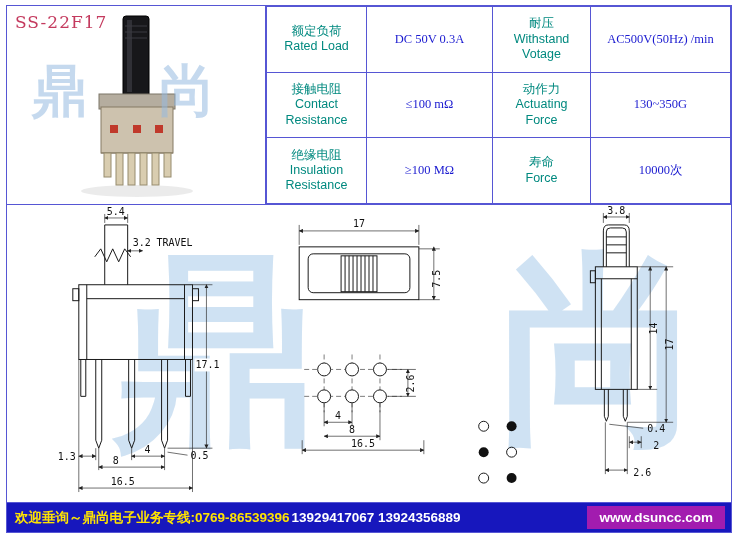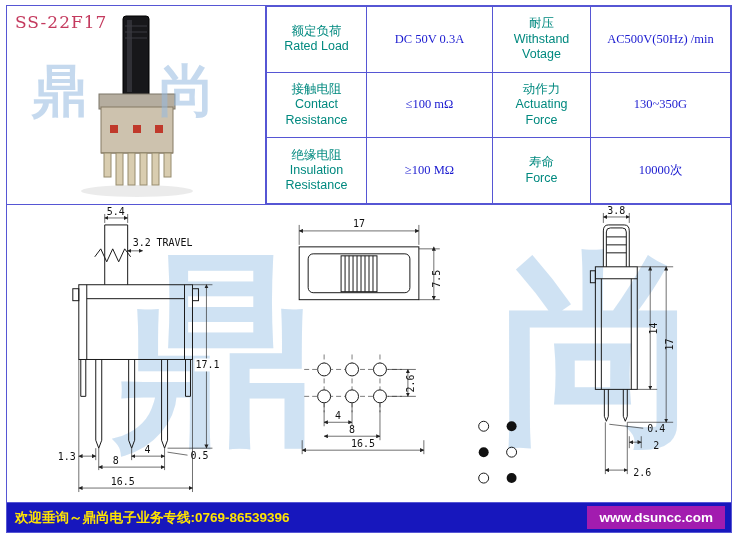--- a/index.html
+++ b/index.html
@@ -268,17 +268,18 @@
           <text transform="rotate(-90 668 140)" x="668" y="140" text-anchor="middle">17</text>
           <text x="642" y="228">0.4</text>
           <text x="648" y="245">2</text>
           <text x="628" y="272">2.6</text>
         </g>
       </svg>
     </div>
 
     <div class="footer">
       <span class="f-msg">欢迎垂询～鼎尚电子业务专线:0769-86539396</span>
+      <span class="f-phones">13929417067 13924356889</span>
       <span class="f-site">www.dsuncc.com</span>
     </div>
 
   </div>
 </div>
 
 </body></html>

